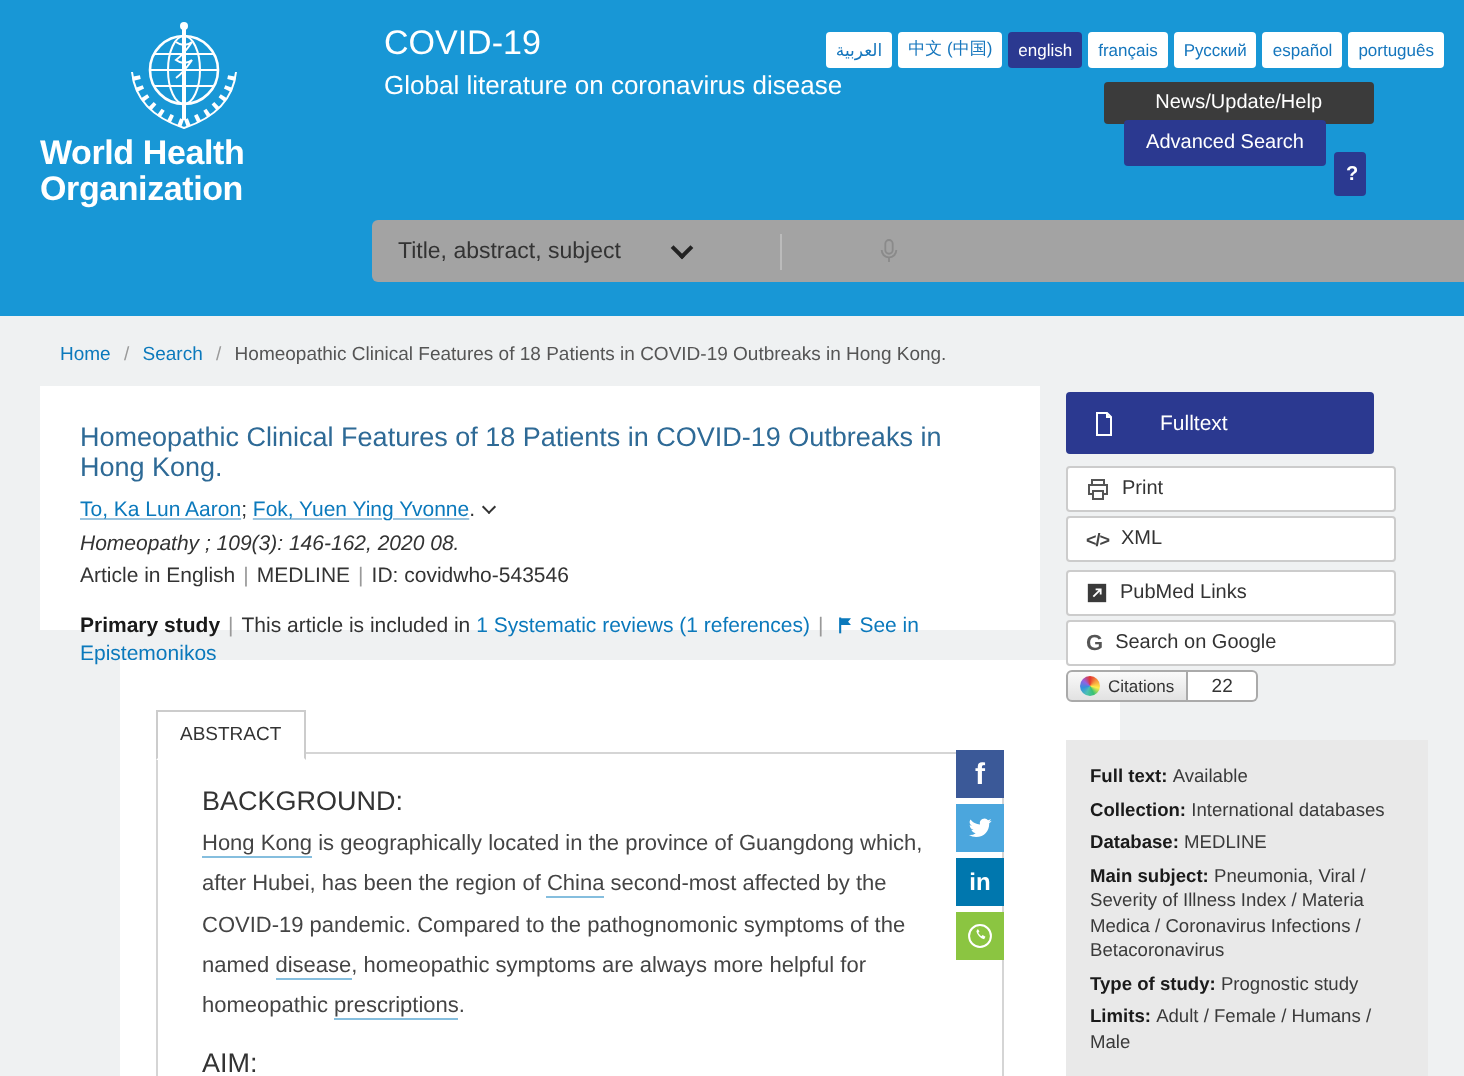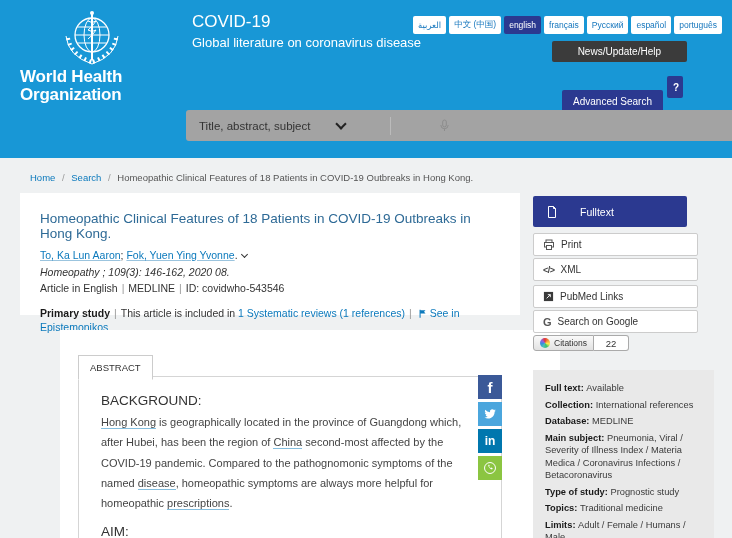--- a/index.html
+++ b/index.html
@@ -15,21 +15,21 @@
   .org-name{position:absolute;left:6px;top:62px;color:#fff;font-weight:700;
             font-size:17px;line-height:18px;letter-spacing:-0.2px;}
   .app-title{position:absolute;left:192px;top:12px;color:#fff;font-size:17px;font-weight:500;}
   .app-sub{position:absolute;left:192px;top:35px;color:#fff;font-size:13px;}
   .langs{position:absolute;top:16px;right:10px;display:flex;gap:3px;padding-left:20px;}
   .lang{font-family:"Liberation Sans",sans-serif;font-size:8.5px;padding:3px 5px;
         color:#1576bd;background:#fff;border:0;border-radius:2px;cursor:pointer;white-space:nowrap;}
   .lang.active{background:var(--accent_indigo,#2b3990);color:#fff;}
   .news-btn{position:absolute;top:41px;right:45px;background:var(--dark_button,#3b3b3b);
             color:#fff;font-size:10px;padding:5px 26px;border:0;border-radius:2px;cursor:pointer;}
-  .adv-btn{position:absolute;top:90px;right:69px;background:var(--accent_indigo,#2b3990);
+  .adv-btn{position:absolute;top:60px;right:69px;background:var(--accent_indigo,#2b3990);
            color:#fff;font-size:10px;padding:6px 11px;border:0;border-radius:2px;cursor:pointer;}
   .help-btn{position:absolute;top:76px;right:49px;background:var(--accent_indigo,#2b3990);
             color:#fff;font-size:10px;font-weight:700;width:16px;height:22px;border:0;
             border-radius:2px;cursor:pointer;}
   .search-wrap{position:absolute;left:186px;top:110px;width:589px;height:31px;
                background:#a3a3a3;border-radius:3px;display:flex;align-items:center;gap:39px;}
   .scope{width:146px;padding:0 6px 0 13px;font-size:11.5px;color:#333;display:flex;
          justify-content:space-between;align-items:center;cursor:pointer;flex:0 0 auto;}
   .chev{width:6px;height:6px;border-right:2px solid #222;border-bottom:2px solid #222;
         transform:rotate(45deg);margin-top:-4px;}
@@ -267,21 +267,20 @@
   <div class="cit-row">
     <div class="cit-btn">
       <span class="cit-dot"></span>
       <span>Citations</span>
     </div>
     <div class="cit-count">22</div>
   </div>
 
   <div class="details-panel">
       <div class="detail"><b>Full text: </b><span>Available</span></div>
-      <div class="detail"><b>Collection: </b><span>International references</span></div>
+      <div class="detail"><b>Collection: </b><span>International databases</span></div>
       <div class="detail"><b>Database: </b><span>MEDLINE</span></div>
       <div class="detail"><b>Main subject: </b><span>Pneumonia, Viral / Severity of Illness Index / Materia Medica / Coronavirus Infections / Betacoronavirus</span></div>
       <div class="detail"><b>Type of study: </b><span>Prognostic study</span></div>
-      <div class="detail"><b>Topics: </b><span>Traditional medicine</span></div>
       <div class="detail"><b>Limits: </b><span>Adult / Female / Humans / Male</span></div>
     </div>
 
 </div>
 
 </body></html>

